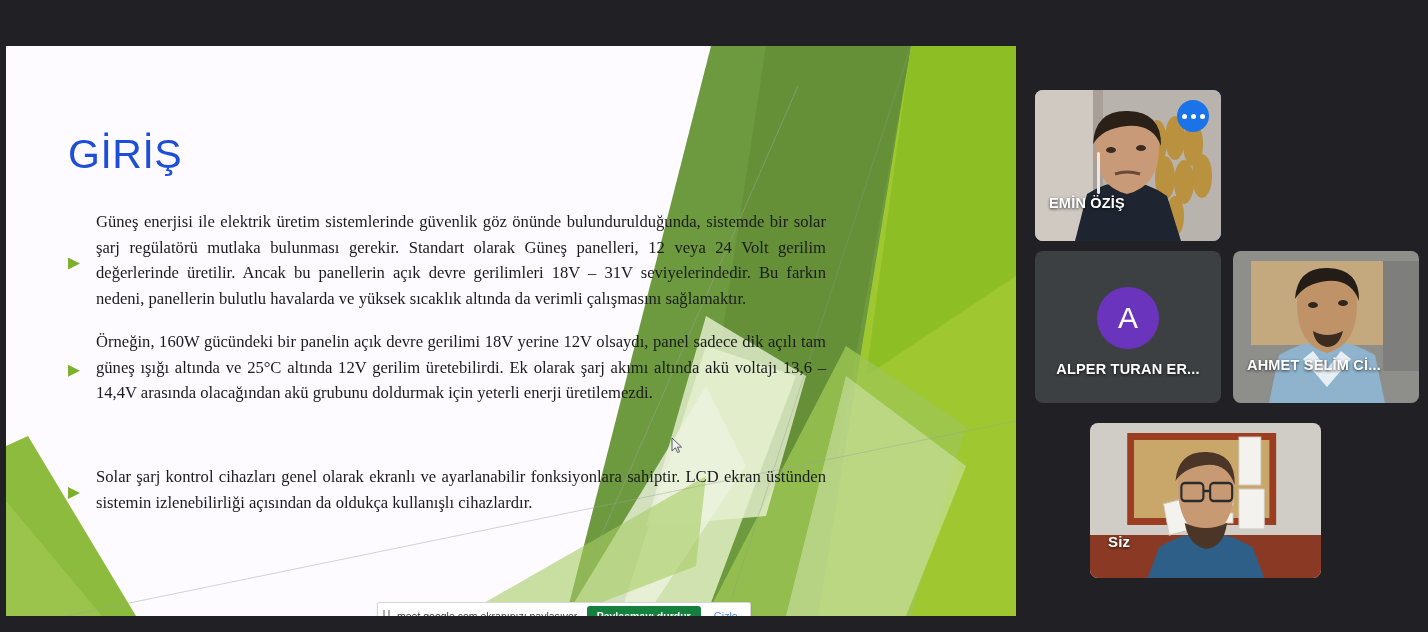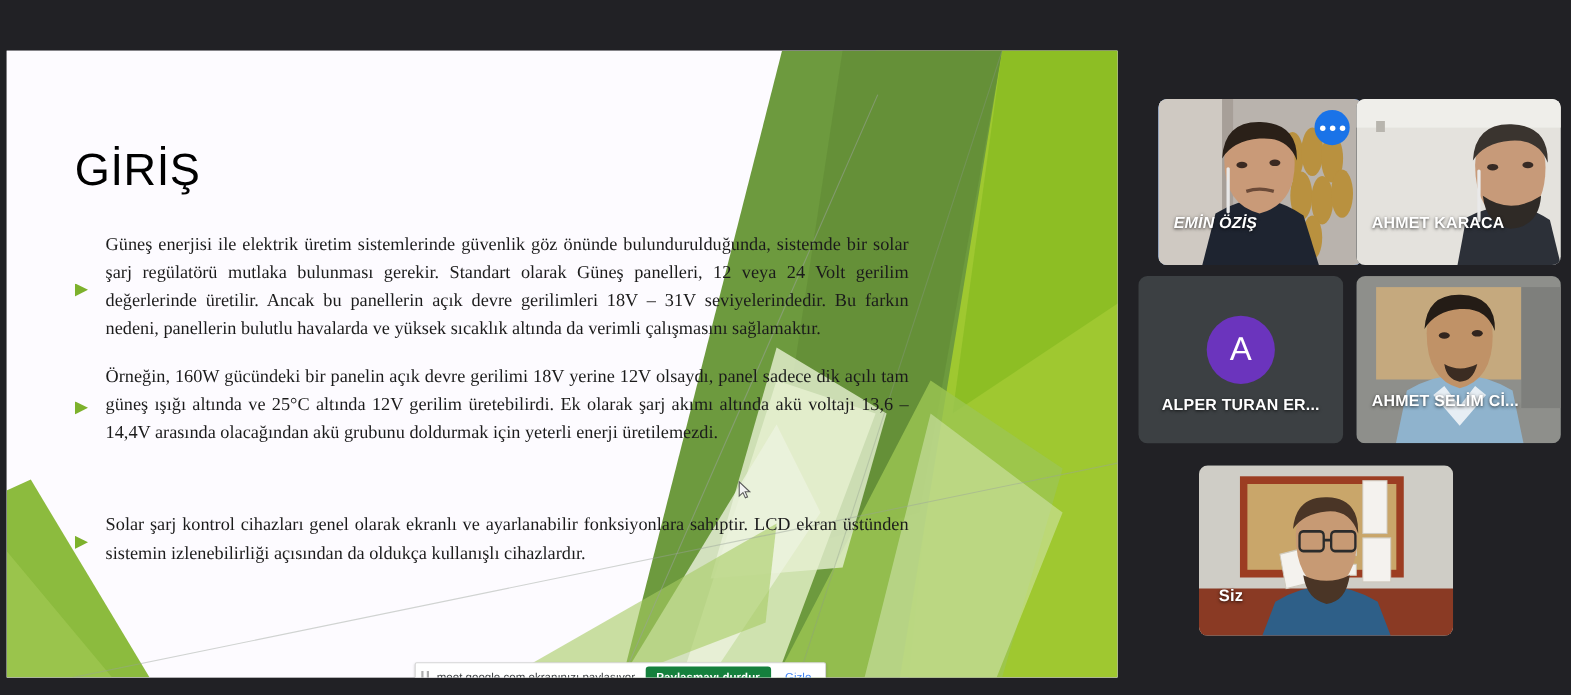--- a/index.html
+++ b/index.html
@@ -17,21 +17,21 @@
   }
   .deco{ position:absolute; top:0; left:0; width:100%; height:100%; pointer-events:none; }
   .deco svg{ display:block; width:100%; height:100%; }
 
   
   .slide-body{ position:absolute; left:0; top:0; width:100%; height:100%; }
   #slide-title{
     position:absolute; left:62px; top:88px;
     font-family:"Liberation Sans", sans-serif;
     font-size:41px; font-weight:400; letter-spacing:.5px;
-    color:#000000; line-height:1;
+    color:#1d4ed8; line-height:1;
   }
   .bullet-row{
     position:absolute; display:flex; align-items:center;
     width:758px; left:62px;
   }
   .bullet-mark{
     flex:0 0 auto; width:12px; height:12px; margin-top:7px; margin-right:16px;
     background:#7db12c;
     clip-path:polygon(0 0, 100% 50%, 0 100%);
   }
@@ -89,21 +89,21 @@
   .tile-video svg{ display:block; width:100%; height:100%; }
   .tile-name{
     position:absolute; left:14px; bottom:30px;
     color:#ffffff; font-size:14.5px; font-weight:700;
     letter-spacing:.2px; white-space:nowrap;
     text-shadow:0 1px 3px rgba(0,0,0,.75);
     font-family:"Liberation Sans", sans-serif;
   }
   .tile.active{ outline:3px solid #5a9cf8; outline-offset:-3px; }
 
-  #tile-emin{ left:27px;   top:44px;  width:186px; height:151px;font-style:italic; }
+  #tile-emin{ left:9px;   top:44px;  width:186px; height:151px; }
   #tile-ahmet-karaca{ left:207px; top:44px;  width:186px; height:151px; }
   #tile-alper{ left:9px;   top:205px; width:186px; height:152px; }
   #tile-ahmet-selim{ left:207px; top:205px; width:186px; height:152px; }
   #tile-self{ left:64px;  top:377px; width:231px; height:155px; }
   #tile-self .tile-name{ font-size:15px; bottom:28px; left:18px; }
 
   #more-options-button{
     position:absolute; right:12px; top:10px; width:32px; height:32px;
     border-radius:50%; background:#1a73e8;
     display:flex; align-items:center; justify-content:center; gap:4px;
@@ -216,37 +216,20 @@
         </svg>
       </div>
       <button id="more-options-button">
         <span></span>
           <span></span>
           <span></span>
       </button>
       <div class="tile-name">EMİN ÖZİŞ</div>
     </div>
 
-    <div class="tile" id="tile-ahmet-karaca">
-      <div class="tile-video">
-        <svg viewBox="0 0 186 151" preserveAspectRatio="none">
-          <rect width="186" height="151" fill="#e4e2dd"></rect>
-          <rect x="0" y="0" width="186" height="26" fill="#efeeea"></rect>
-          <rect x="18" y="20" width="8" height="10" fill="#b8b5ae"></rect>
-          <path d="M92 151 L100 108 Q140 86 176 110 L186 151 Z" fill="#2c3038"></path>
-          <path d="M108 60 Q108 30 140 30 Q172 30 172 62 Q172 104 140 112 Q108 104 108 60Z" fill="#c79a79"></path>
-          <path d="M106 56 Q108 22 141 23 Q175 24 174 58 Q166 36 140 38 Q116 40 106 56Z" fill="#3a342f"></path>
-          <path d="M115 88 Q140 106 168 88 Q166 116 140 118 Q118 114 115 88Z" fill="#2f2a26"></path>
-          <ellipse cx="124" cy="62" rx="5" ry="3" fill="#372a24"></ellipse>
-          <ellipse cx="156" cy="60" rx="5" ry="3" fill="#372a24"></ellipse>
-          <rect x="110" y="64" width="3" height="48" rx="1.5" fill="#e9e9e9"></rect>
-        </svg>
-      </div>
-      <div class="tile-name">AHMET KARACA</div>
-    </div>
 
     <div class="tile" id="tile-alper">
       <div class="avatar-circle">A</div>
       <div class="tile-name">ALPER TURAN ER...</div>
     </div>
 
     <div class="tile" id="tile-ahmet-selim">
       <div class="tile-video">
         <svg viewBox="0 0 186 152" preserveAspectRatio="none">
           <rect width="186" height="152" fill="#8e8f8b"></rect>

